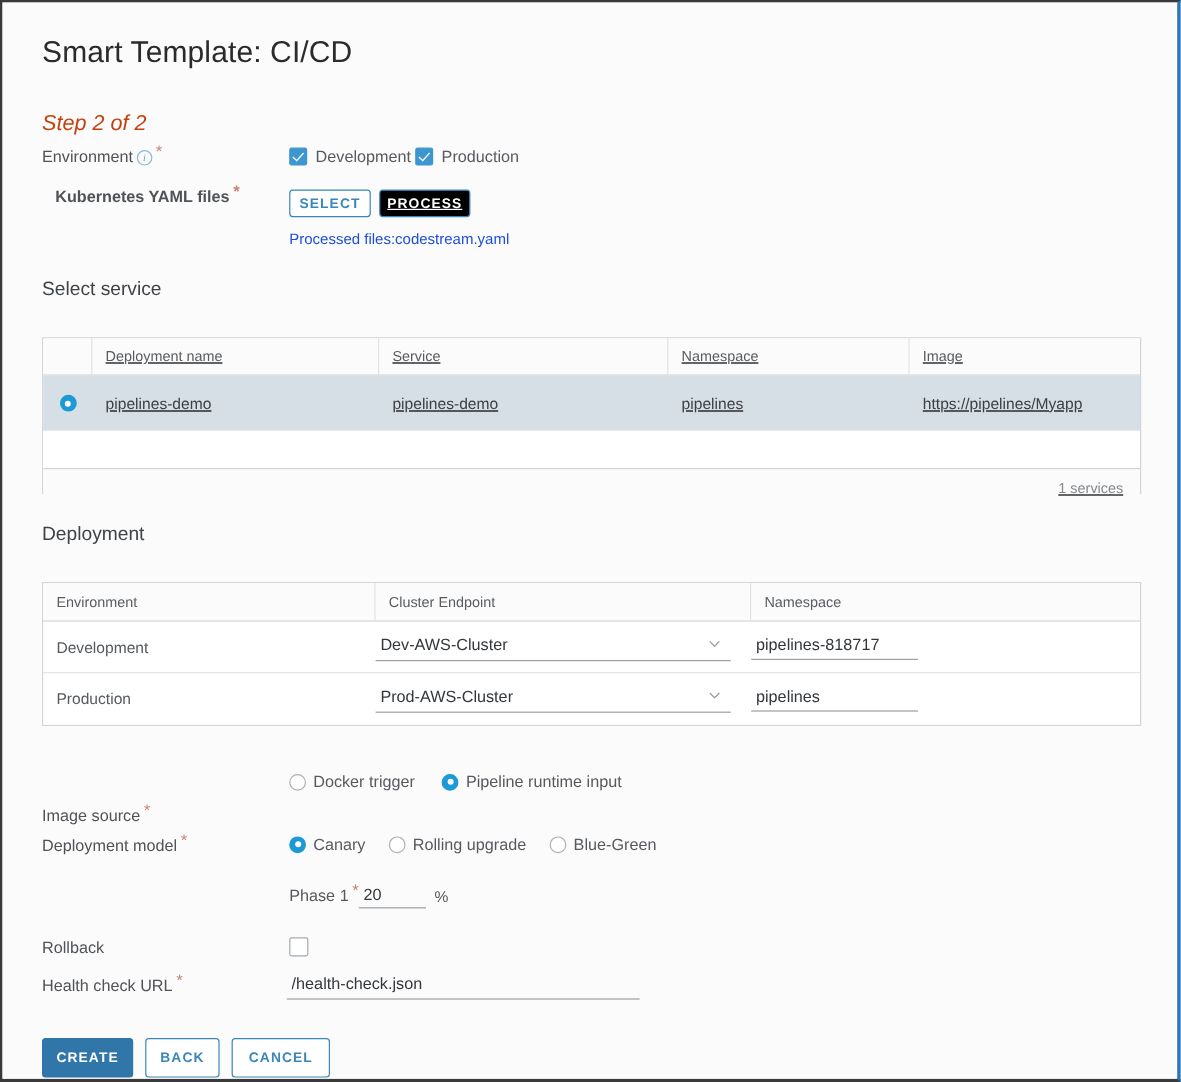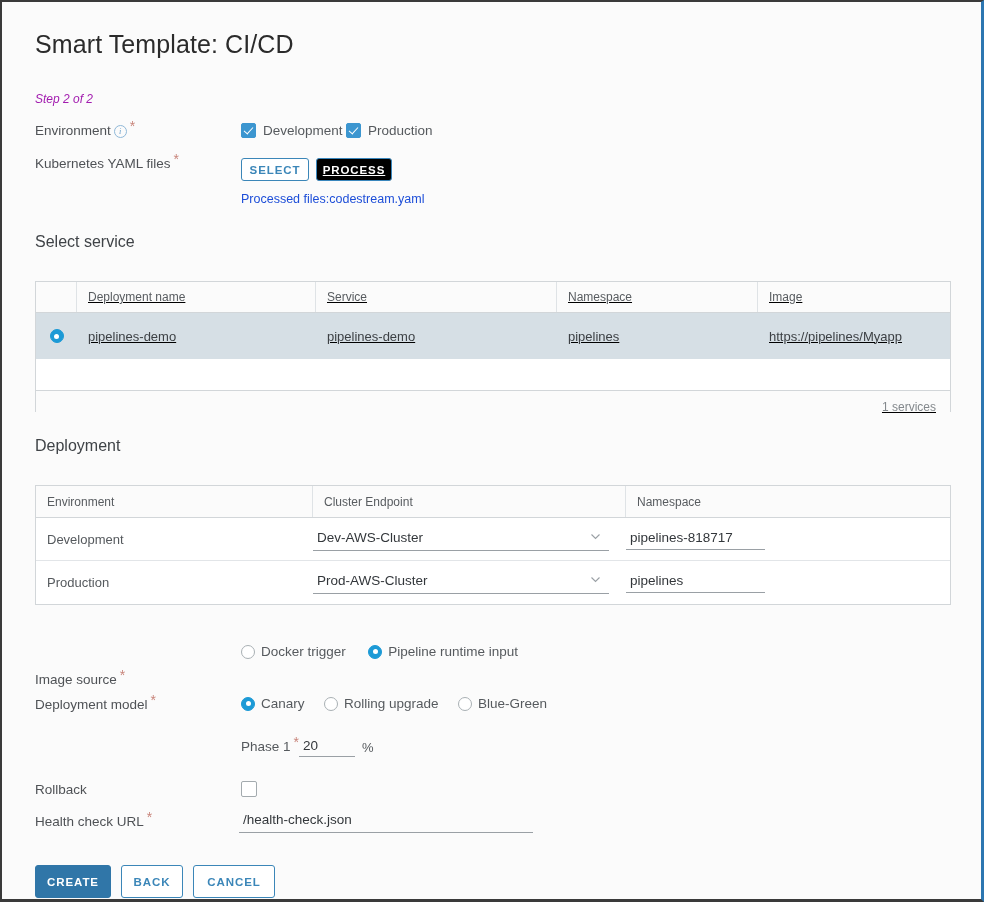--- a/index.html
+++ b/index.html
@@ -38,23 +38,23 @@
     font-size: 25px;
     font-weight: 400;
     color: #2b2b2b;
     letter-spacing: 0.1px;
   }
 
   .step {
     position: absolute;
     left: 33px;
     top: 90px;
-    font-size: 12px;
+    font-size: 18px;
     font-style: italic;
-    color: #a21caf;
+    color: #c2410c;
   }
 
   
   .lbl {
     position: absolute;
     font-size: 13.5px;
     color: #4f5256;
     white-space: nowrap;
   }
   .req {
@@ -273,21 +273,21 @@
 
   <div class="cb-row" style="left:239px; top:121px;">
     <span class="cbox on"></span>
     <span class="cb-text">Development</span>
   </div>
   <div class="cb-row" style="left:344px; top:121px;">
     <span class="cbox on"></span>
     <span class="cb-text">Production</span>
   </div>
 
-  <div class="lbl" style="left:33px; top:154px;">
+  <div class="lbl" style="left:44px; top:154px;font-weight:bold;">
     <span>Kubernetes YAML files</span><span class="req">*</span>
   </div>
 
   <div class="btn btn-outline" style="position:absolute; left:239px; top:156px; width:68px; height:23px;">SELECT</div>
   <div class="btn btn-solid bright" style="position:absolute; left:314px; top:156px; width:76px; height:23px;">PROCESS</div>
 
   <div class="note" style="left:239px; top:190px;">Processed files:codestream.yaml</div>
 
   <div class="sec" style="left:33px; top:231px;">Select service</div>
 

